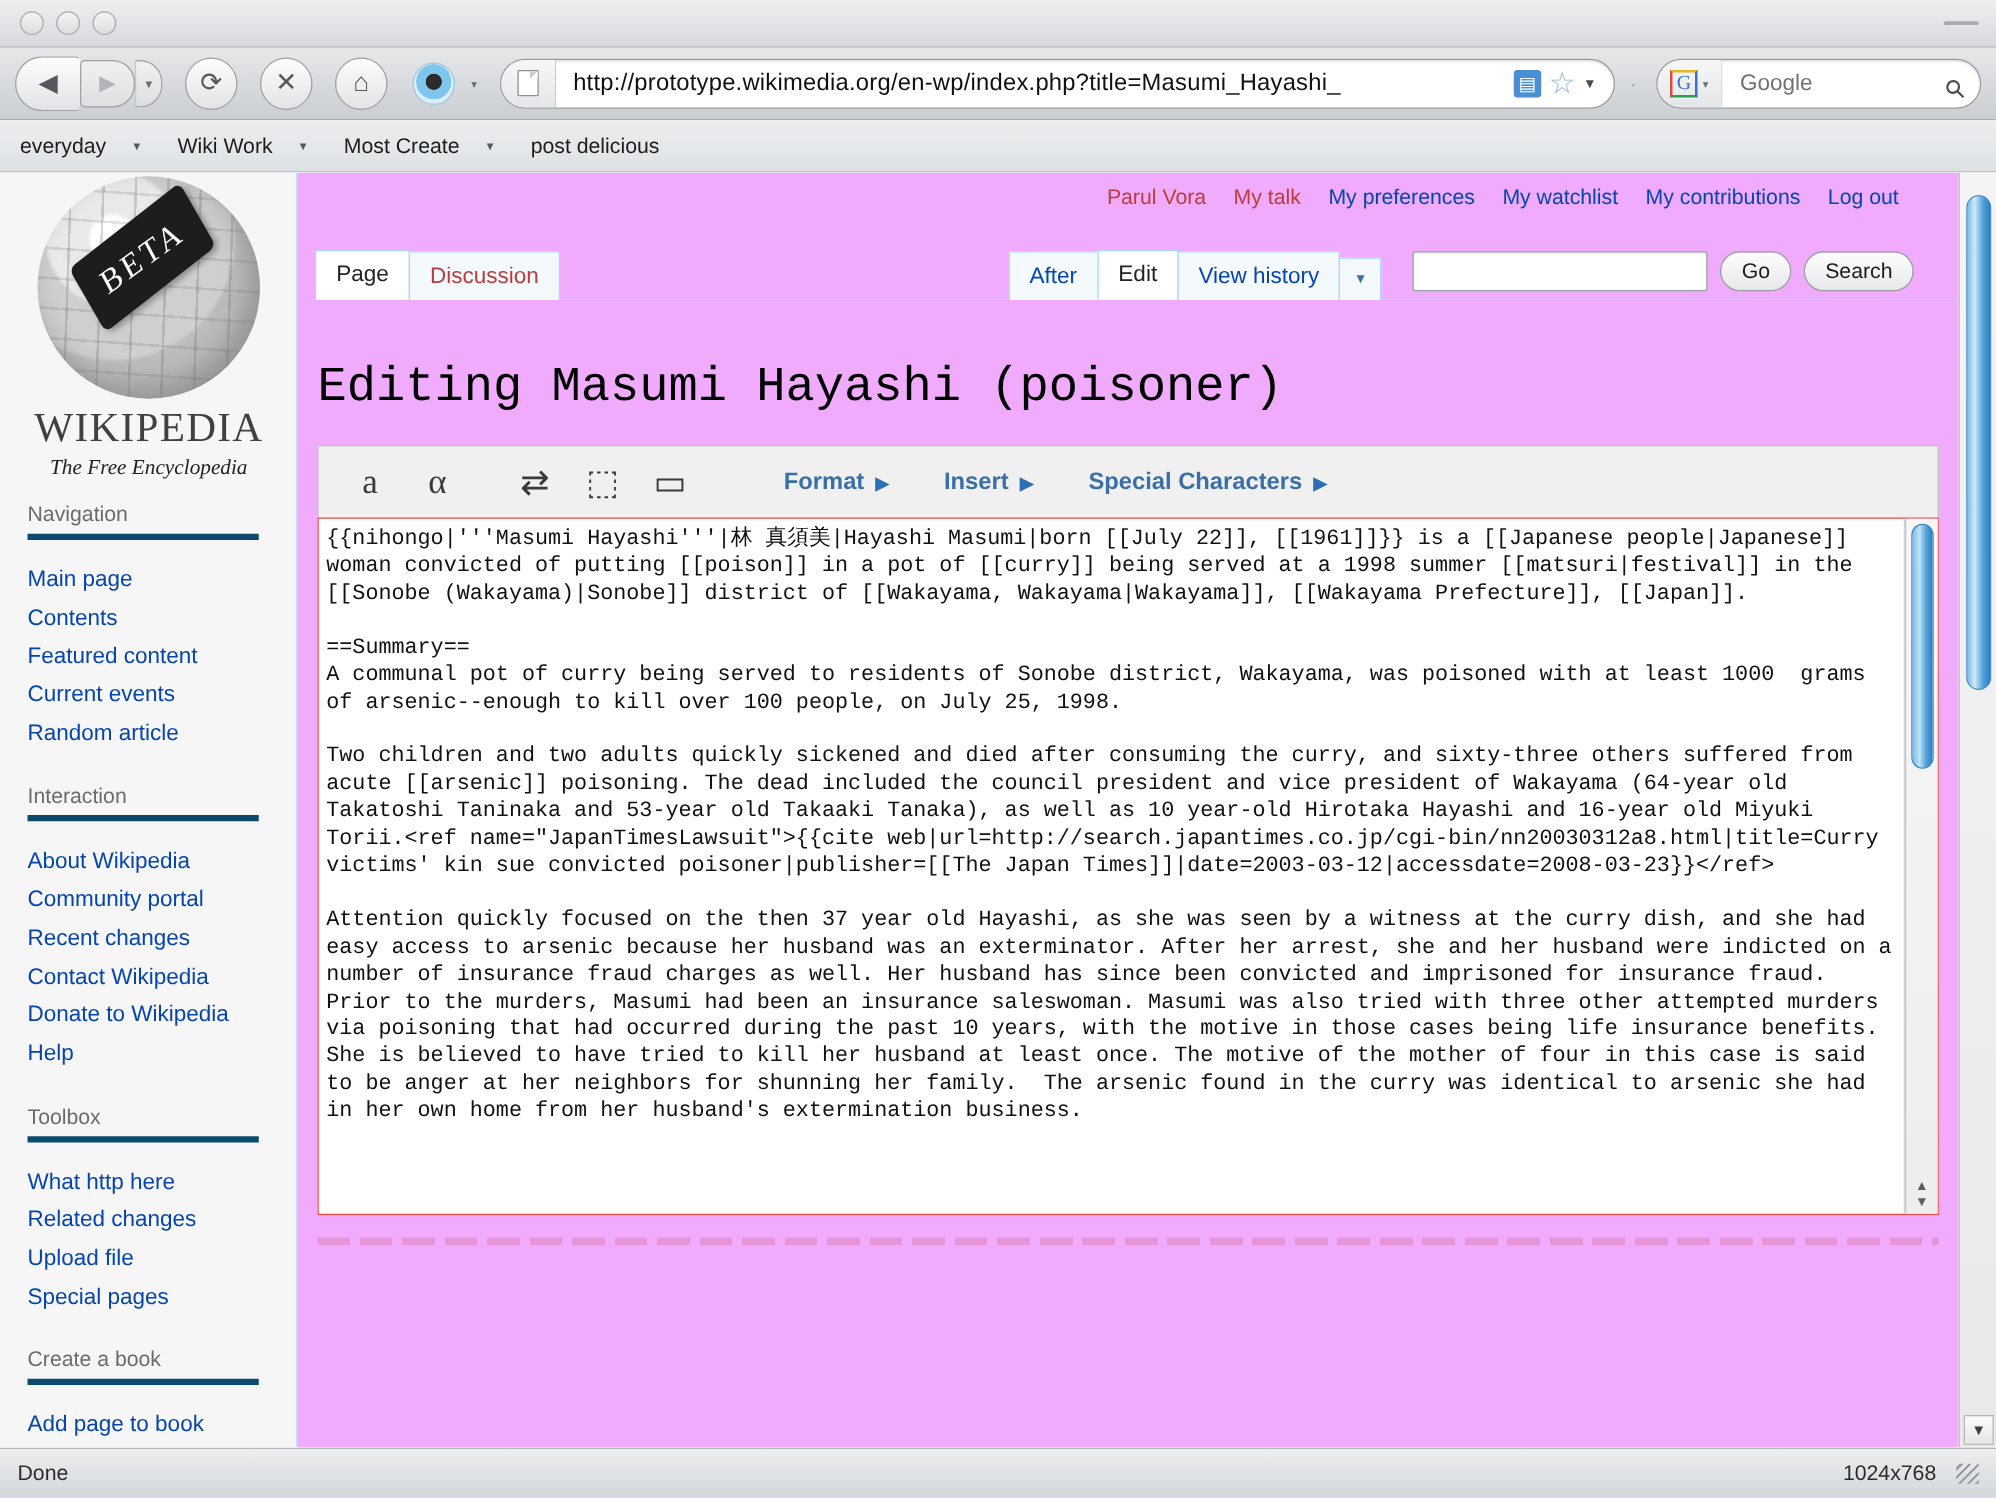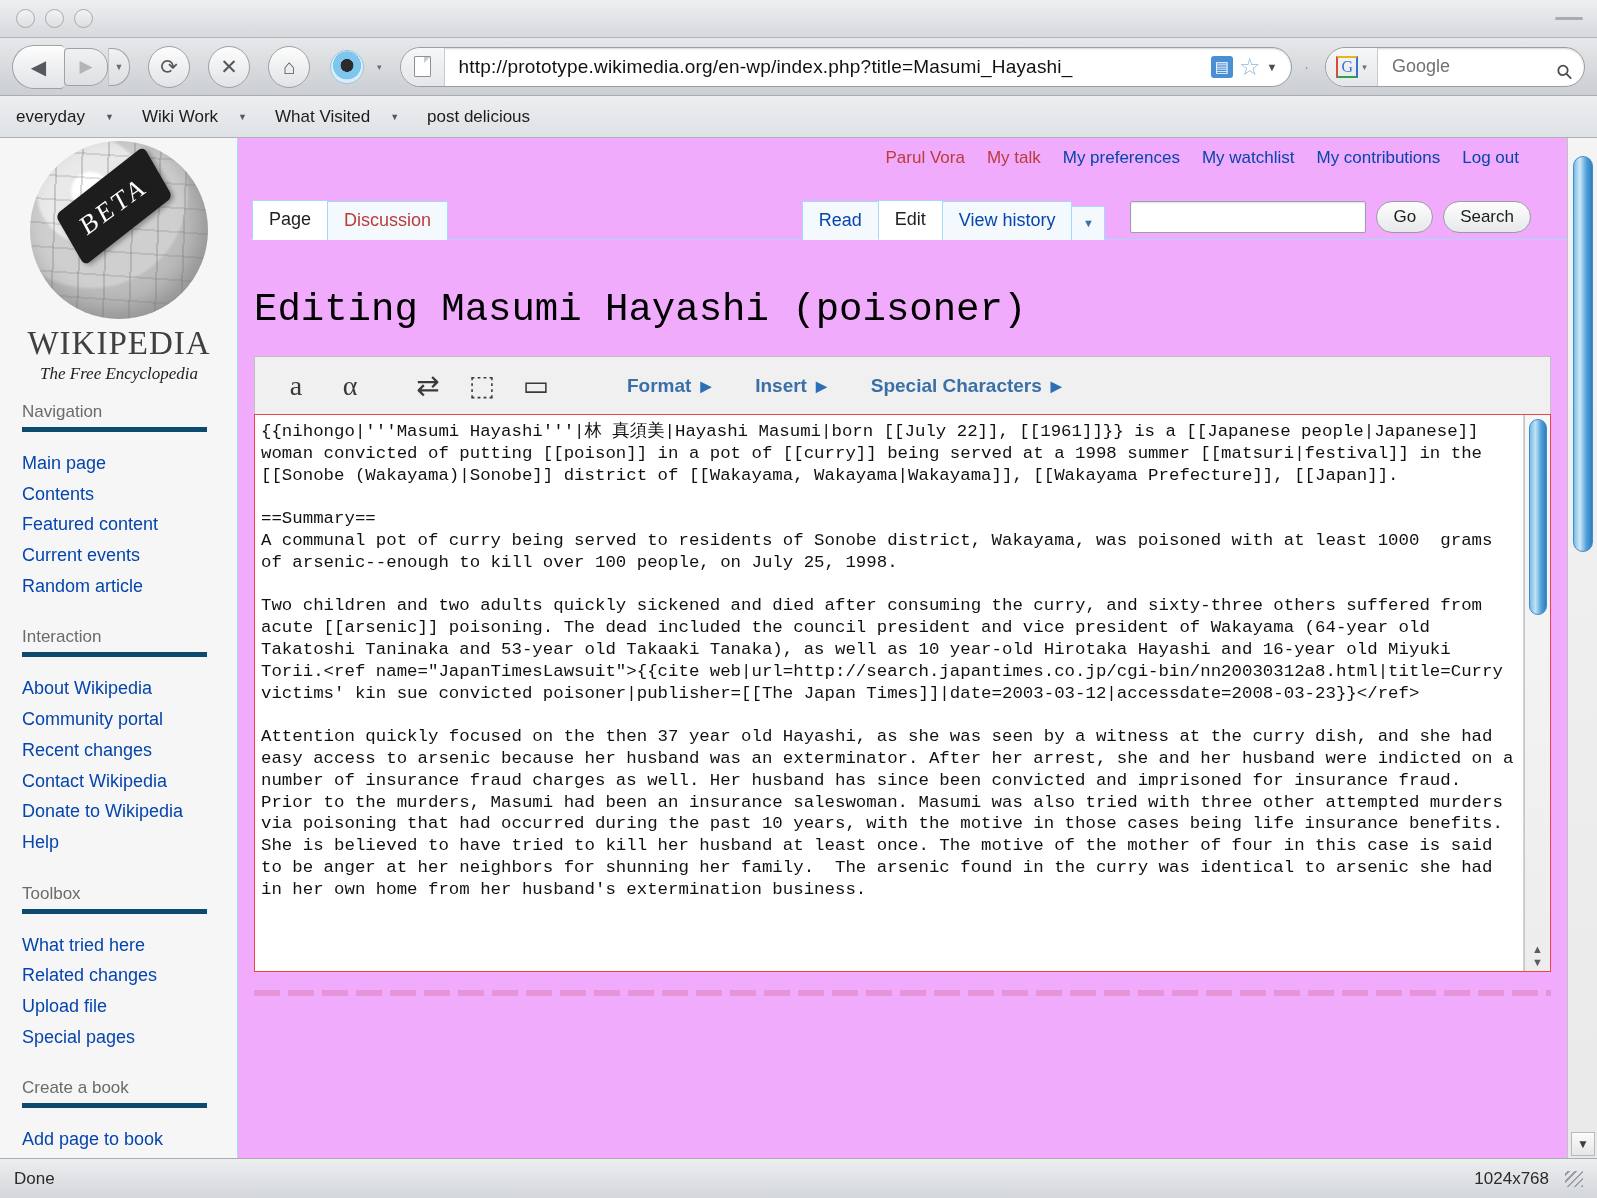--- a/index.html
+++ b/index.html
@@ -405,21 +405,21 @@
   <div class="bookmarkbar">
     <div class="bm">
       <span>everyday</span>
       <span class="bm-caret">▼</span>
     </div>
     <div class="bm">
       <span>Wiki Work</span>
       <span class="bm-caret">▼</span>
     </div>
     <div class="bm">
-      <span>What Visited</span>
+      <span>Most Create</span>
       <span class="bm-caret">▼</span>
     </div>
     <div class="bm">
       <span>post delicious</span>
     </div>
   </div>
 
   <div class="viewport">
     <div class="page">
 
@@ -450,21 +450,21 @@
           <a class="nav-link">About Wikipedia</a>
           <a class="nav-link">Community portal</a>
           <a class="nav-link">Recent changes</a>
           <a class="nav-link">Contact Wikipedia</a>
           <a class="nav-link">Donate to Wikipedia</a>
           <a class="nav-link">Help</a>
         </div>
 
         <div class="nav-section">
           <div class="nav-head">Toolbox</div>
-          <a class="nav-link">What tried here</a>
+          <a class="nav-link">What http here</a>
           <a class="nav-link">Related changes</a>
           <a class="nav-link">Upload file</a>
           <a class="nav-link">Special pages</a>
         </div>
 
         <div class="nav-section">
           <div class="nav-head">Create a book</div>
           <a class="nav-link">Add page to book</a>
           <a class="nav-link">Books help</a>
         </div>
@@ -481,21 +481,21 @@
           <a>Log out</a>
         </div>
 
         <div class="tabrow">
           <div class="ns-tabs">
             <div class="vtab selected">Page</div>
             <div class="vtab new">Discussion</div>
           </div>
           <div class="tabspacer"></div>
           <div class="right-tabs">
-            <div class="vtab">Read</div>
+            <div class="vtab">After</div>
             <div class="vtab selected">Edit</div>
             <div class="vtab">View history</div>
             <div class="rtab-caret">▼</div>
           </div>
           <div class="search-area">
             <div class="search-field"></div>
             <div class="pill-btn">Go</div>
             <div class="pill-btn">Search</div>
           </div>
         </div>

